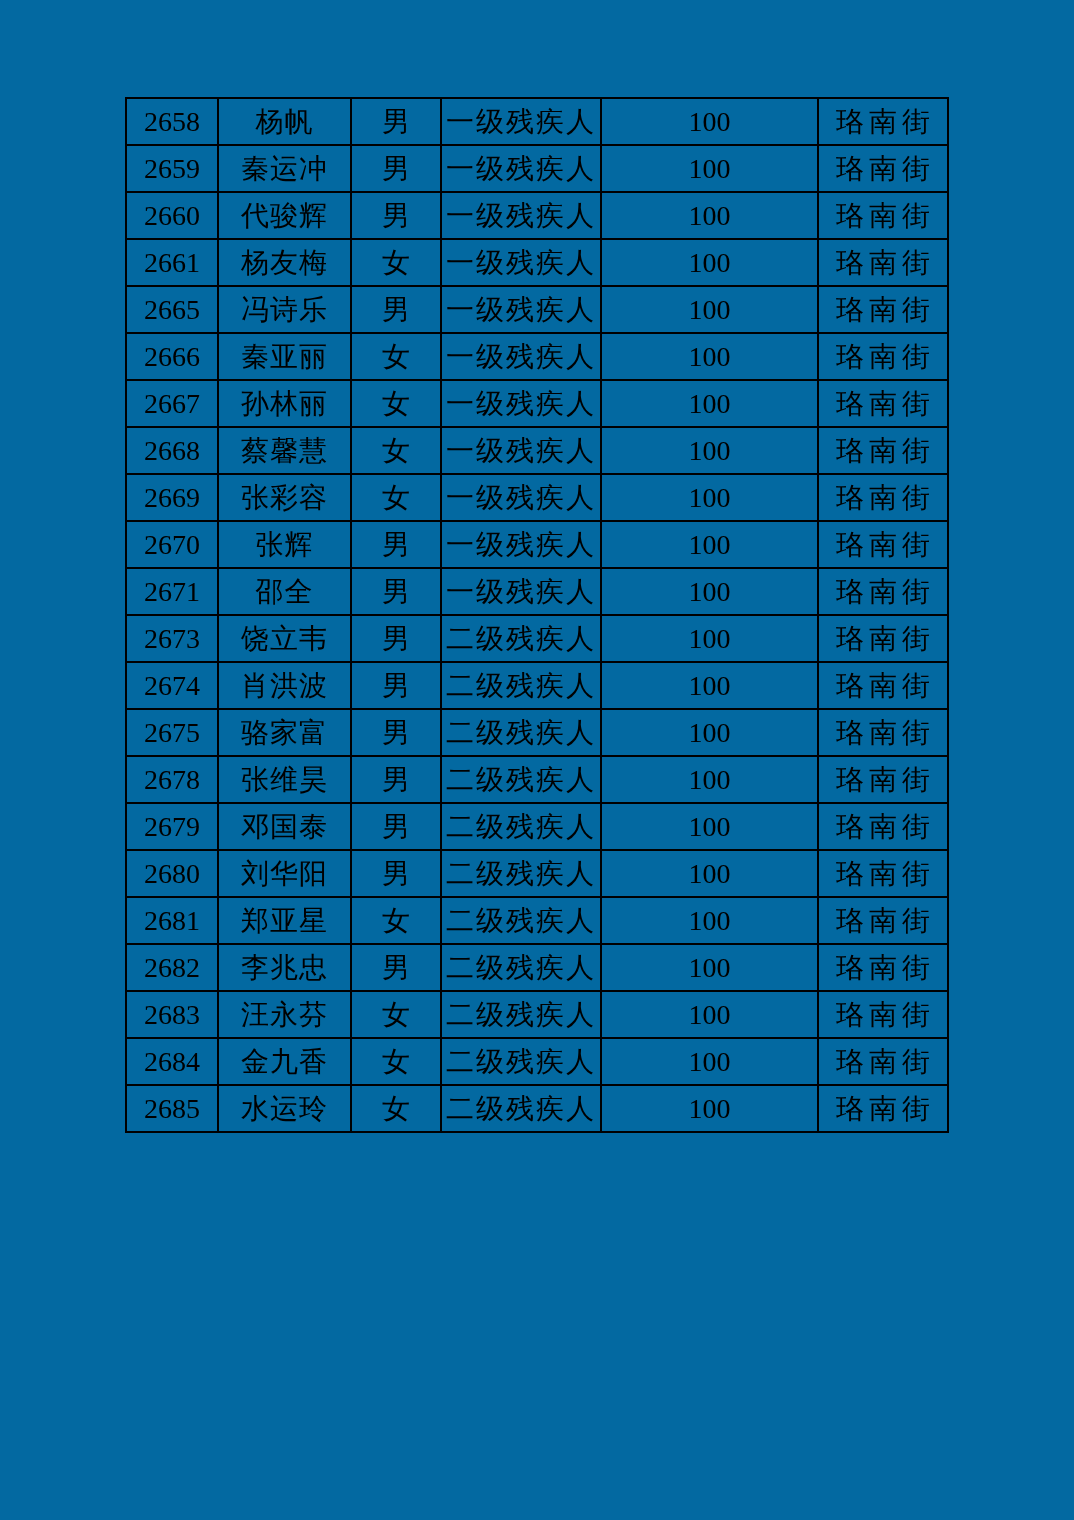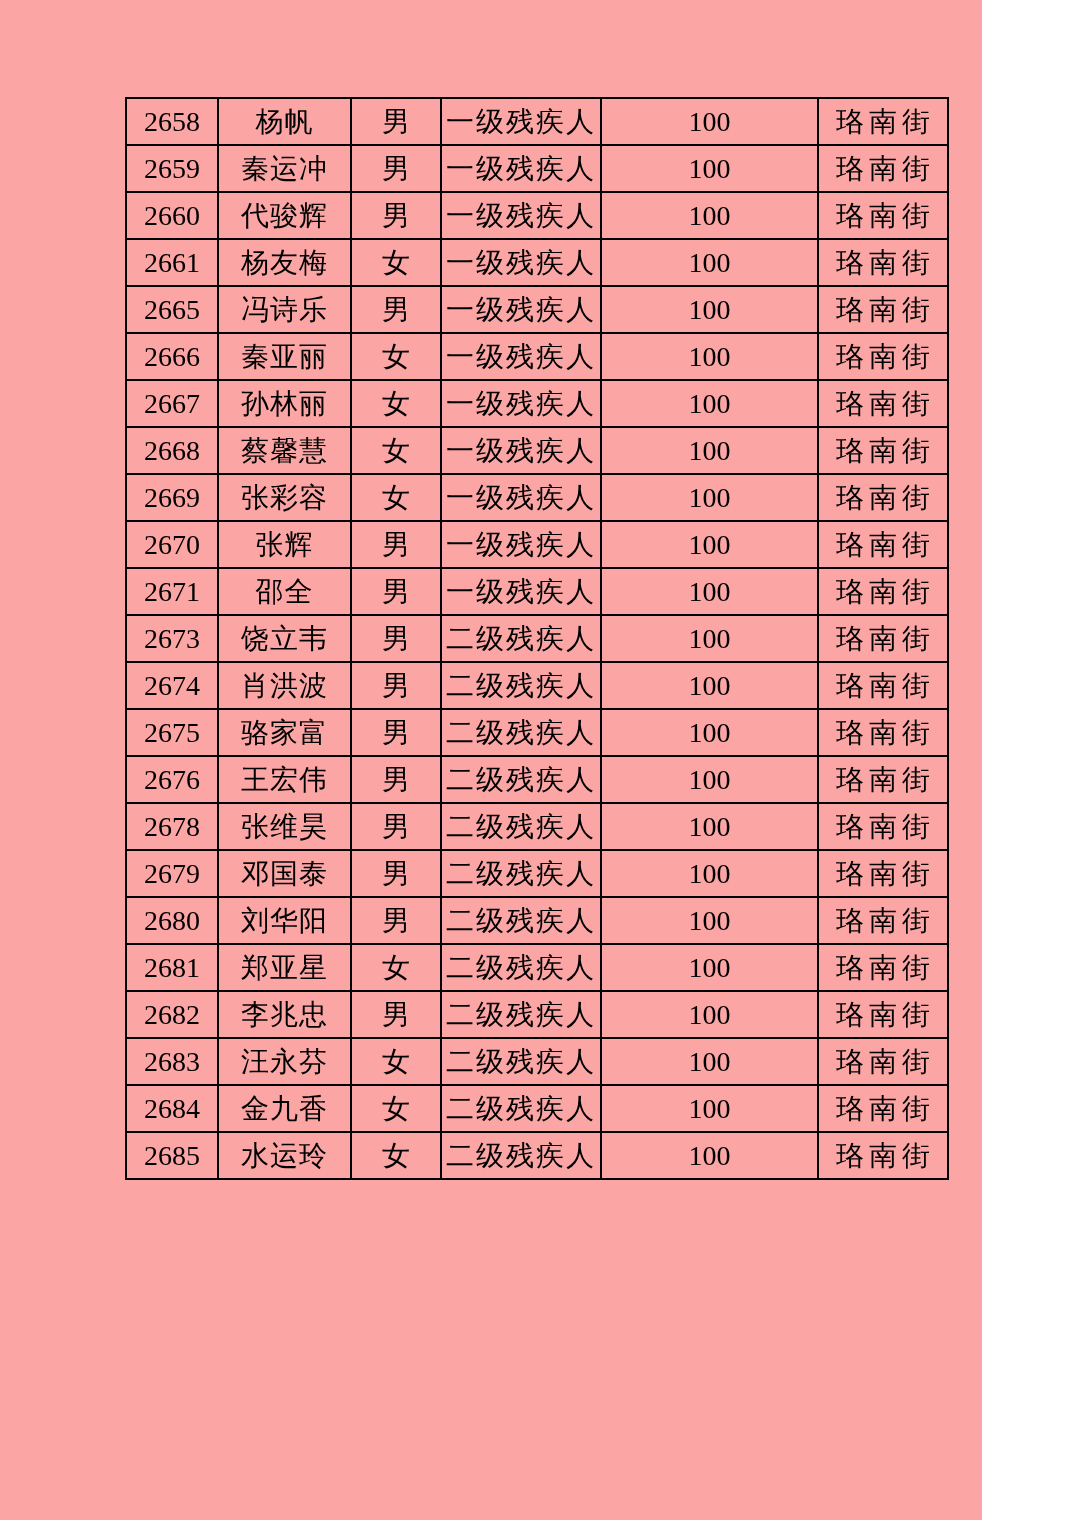--- a/index.html
+++ b/index.html
@@ -2,23 +2,23 @@
 <html><head>
 <meta charset="utf-8">
 <style>
   html, body {
     margin: 0;
     padding: 0;
     background: #ffffff;
   }
   .page {
     position: relative;
-    width: 982px;
+    width: 1074px;
     height: 1520px;
-    background: #fca5a5;
+    background: #0369a1;
     font-family: "Liberation Serif", "DejaVu Serif", serif;
     color: #000000;
     overflow: hidden;
   }
   table.grid {
     position: absolute;
     left: 125px;
     top: 97px;
     border-collapse: collapse;
     table-layout: fixed;
@@ -163,28 +163,20 @@
         </tr>
         <tr>
           <td class="c-seq">2675</td>
           <td class="c-name">骆家富</td>
           <td class="c-gender">男</td>
           <td class="c-cat">二级残疾人</td>
           <td class="c-amt">100</td>
           <td class="c-street">珞南街</td>
         </tr>
         <tr>
-          <td class="c-seq">2676</td>
-          <td class="c-name">王宏伟</td>
-          <td class="c-gender">男</td>
-          <td class="c-cat">二级残疾人</td>
-          <td class="c-amt">100</td>
-          <td class="c-street">珞南街</td>
-        </tr>
-        <tr>
           <td class="c-seq">2678</td>
           <td class="c-name">张维昊</td>
           <td class="c-gender">男</td>
           <td class="c-cat">二级残疾人</td>
           <td class="c-amt">100</td>
           <td class="c-street">珞南街</td>
         </tr>
         <tr>
           <td class="c-seq">2679</td>
           <td class="c-name">邓国泰</td>

